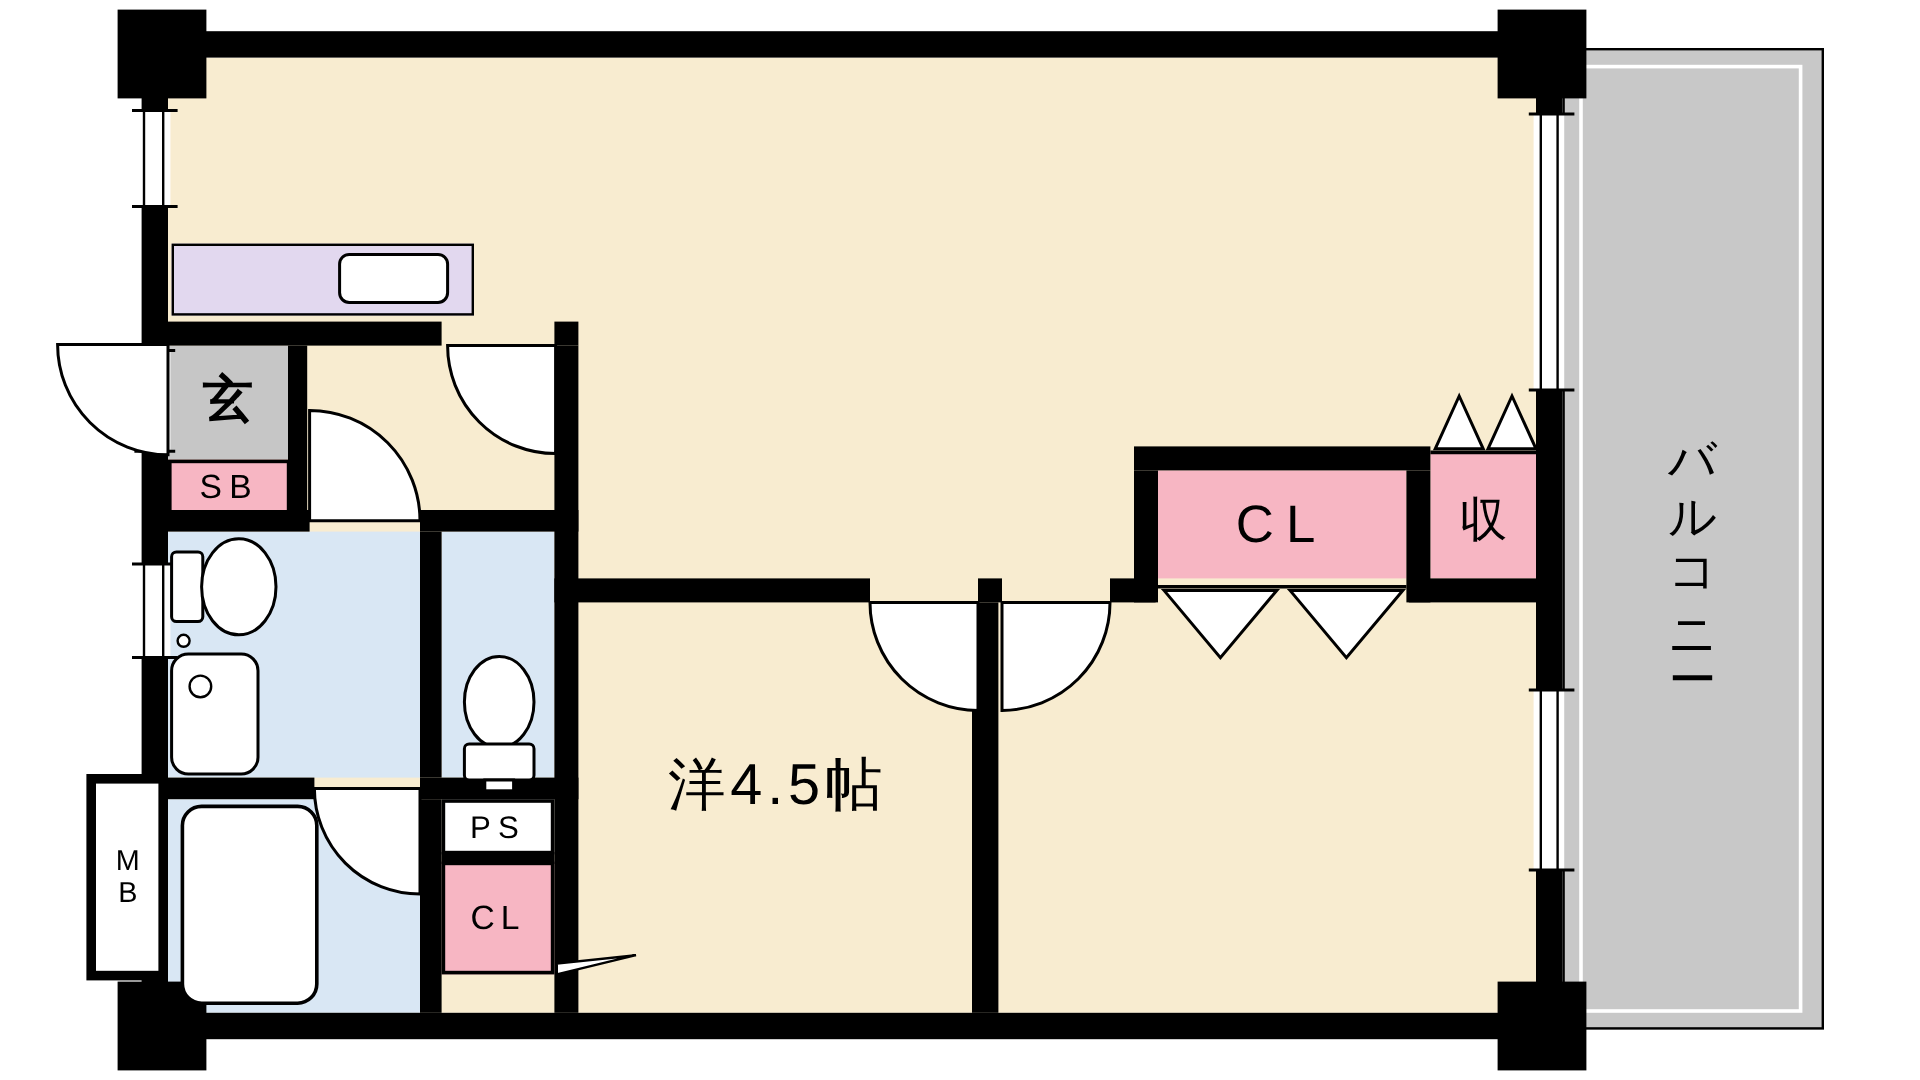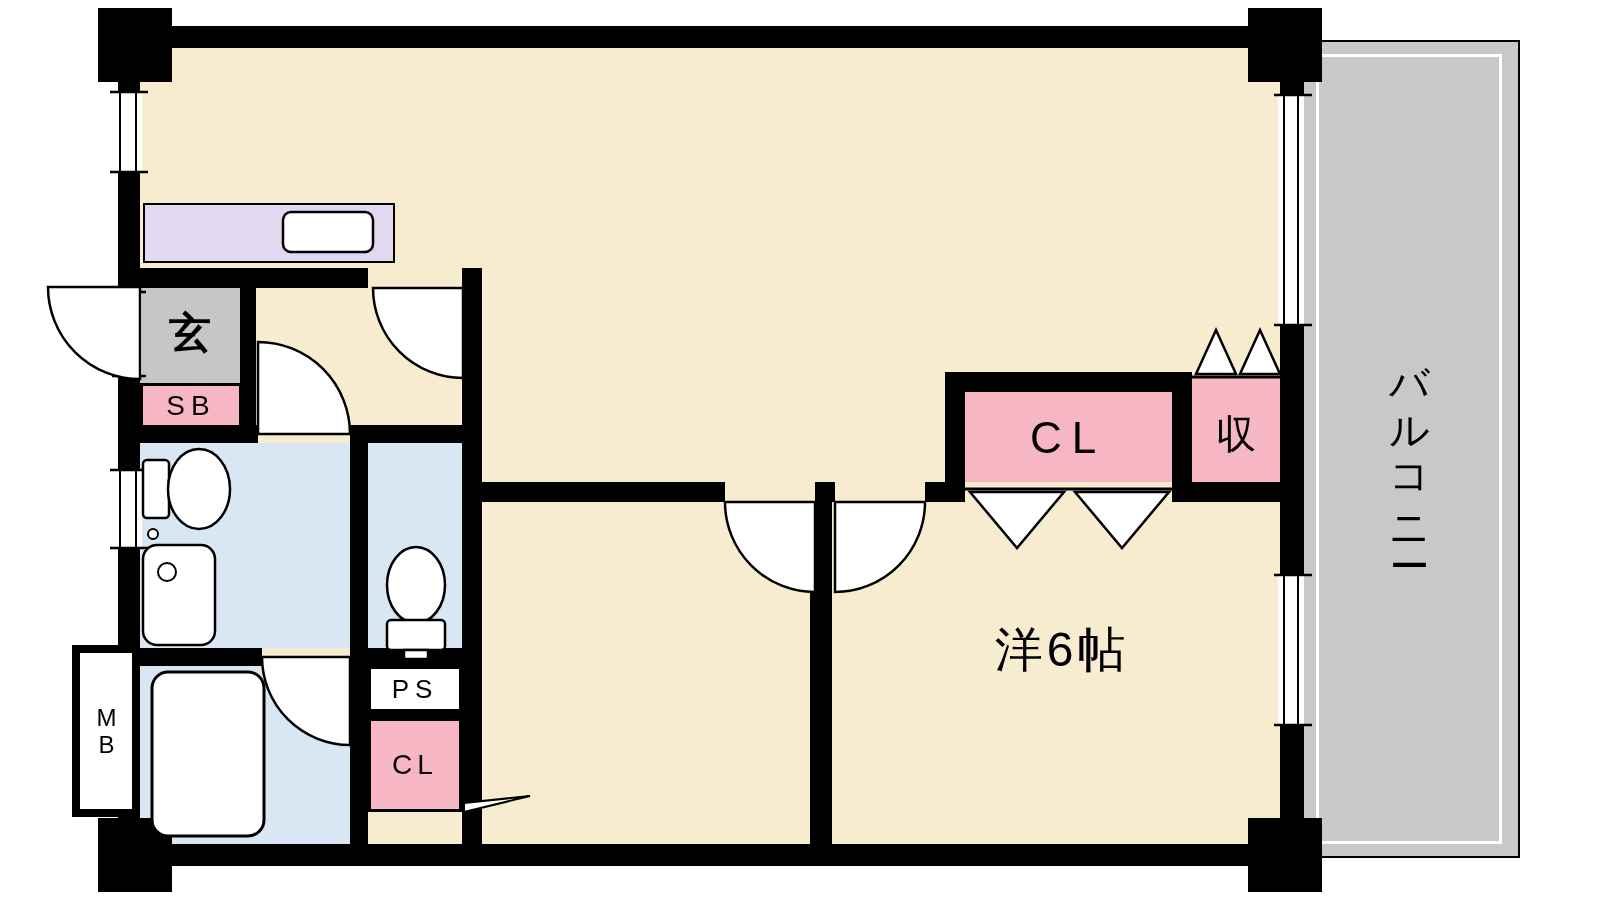--- a/index.html
+++ b/index.html
@@ -135,21 +135,21 @@
     <g fill="#fff" stroke="#000" stroke-width="2.5">
       <ellipse cx="416" cy="585" rx="29" ry="38"></ellipse>
       <rect x="387" y="620" width="58" height="30" rx="4"></rect>
       <rect x="404" y="650" width="24" height="9"></rect>
     </g>
     <g fill="#fff" stroke="#000" stroke-width="3">
       <rect x="152" y="672" width="112" height="164" rx="16"></rect>
     </g>
   </svg>
 
-  <div class="lbl" style="left:1062px;top:650px;font-size:48px;letter-spacing:4px;">洋6帖</div>
+  <div class="lbl" style="left:648px;top:655px;font-size:48px;letter-spacing:4px;">洋4.5帖</div>
   <div class="lbl v" style="left:1410px;top:445px;font-size:40px;letter-spacing:6px;">バルコニー</div>
   <div class="lbl" style="left:190px;top:333px;font-size:42px;font-weight:700;">玄</div>
   <div class="lbl" style="left:191px;top:406px;font-size:28px;letter-spacing:6px;">SB</div>
   <div class="lbl" style="left:1068px;top:438px;font-size:44px;letter-spacing:10px;">CL</div>
   <div class="lbl" style="left:1236px;top:434px;font-size:40px;">収</div>
   <div class="lbl" style="left:415px;top:689px;font-size:26px;letter-spacing:6px;">PS</div>
   <div class="lbl" style="left:415px;top:765px;font-size:28px;letter-spacing:5px;">CL</div>
   <div class="lbl v up" style="left:106px;top:731px;font-size:24px;">MB</div>
 
 </div>

